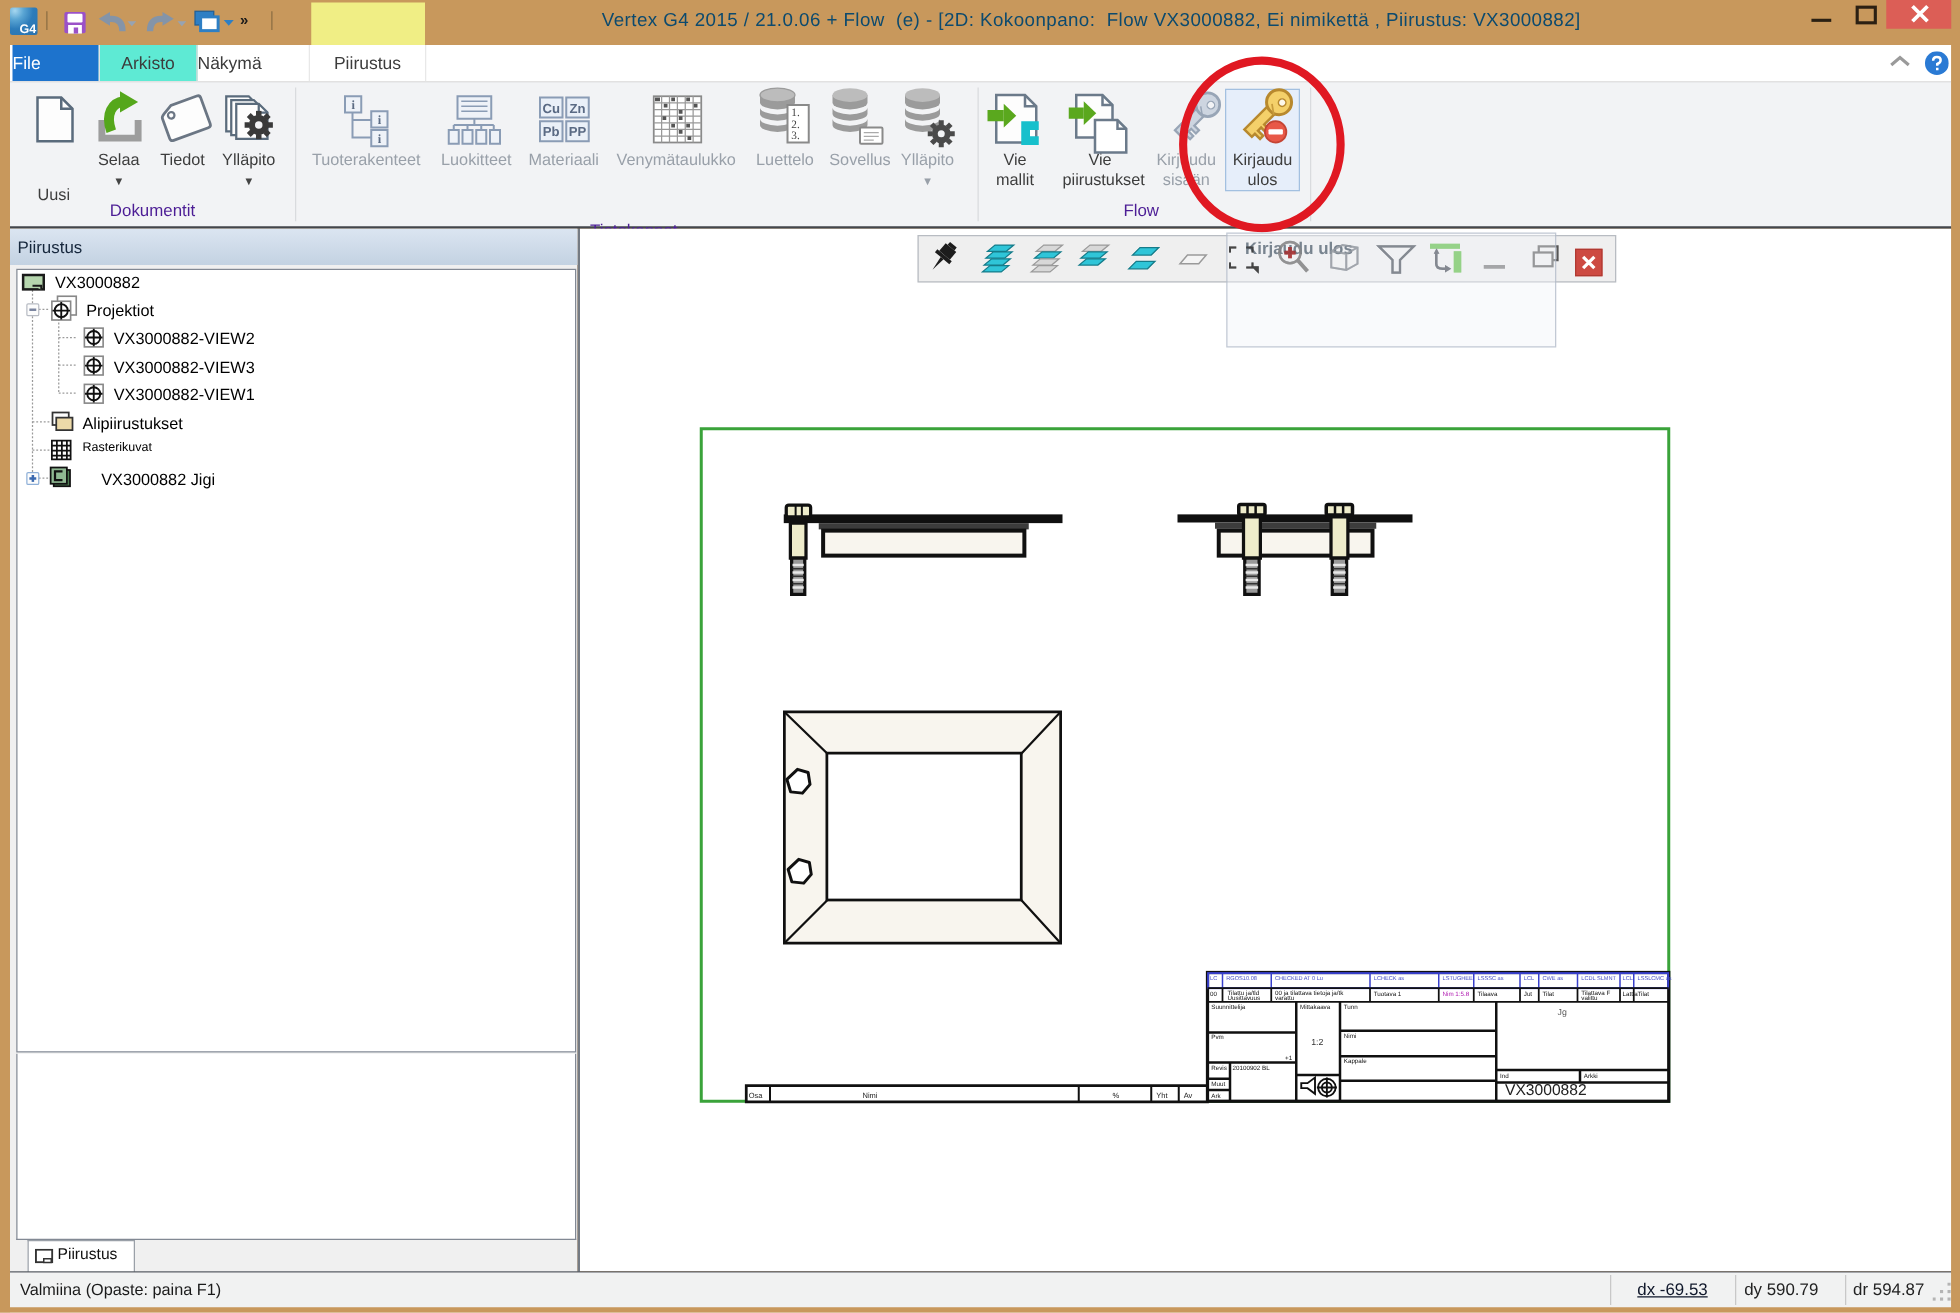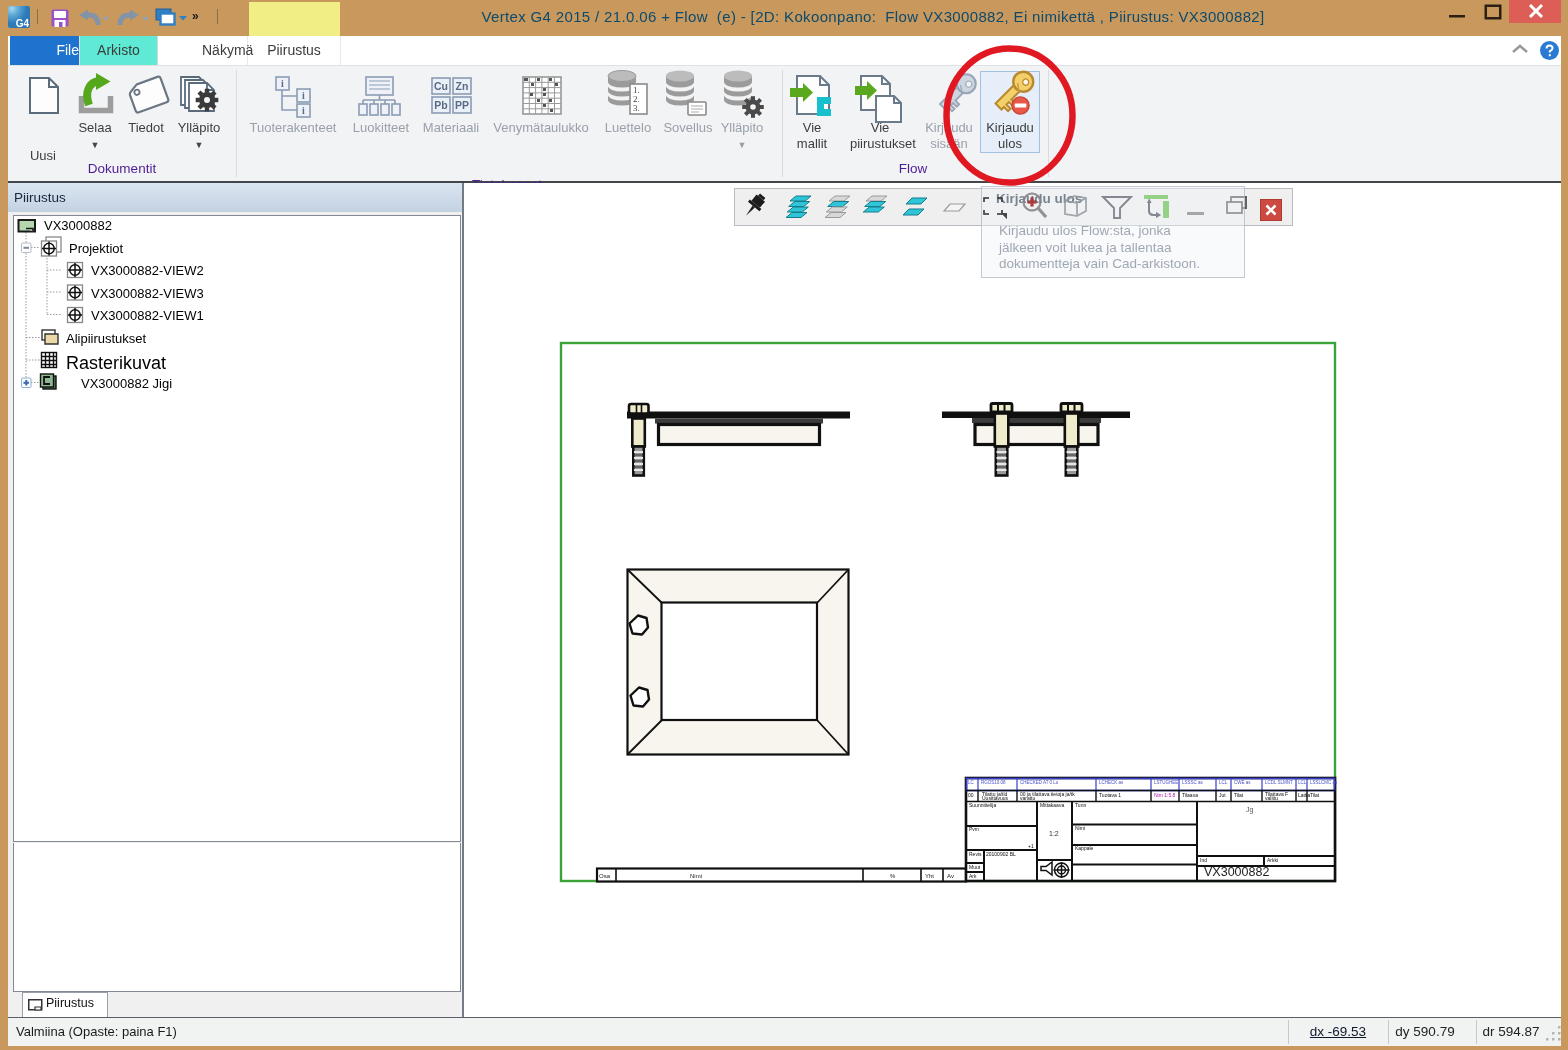--- a/index.html
+++ b/index.html
@@ -52,23 +52,23 @@
 <svg class="abs" style="left:1449px;top:4px;" width="56" height="18">
   <rect x="0" y="11" width="16" height="2.5" fill="#2b2013"></rect>
   <rect x="36.75" y="1.75" width="14.5" height="12.5" fill="none" stroke="#2b2013" stroke-width="2.5"></rect>
 </svg>
 <div class="abs" style="left:1509px;top:0;width:54px;height:23px;background:#dc5e56;"></div>
 <svg class="abs" style="left:1528px;top:3px;" width="16" height="16">
   <path d="M2,2 L14,14 M14,2 L2,14" stroke="#fff" stroke-width="3"></path>
 </svg>
 
 <div class="abs" style="left:8px;top:36px;width:1553px;height:29px;background:#fff;"></div>
-<div class="abs" style="left:10px;top:36px;width:69px;height:29px;background:#1d73cd;color:#fff;font-size:14px;text-align:right;line-height:29px;">File</div>
+<div class="abs" style="left:10px;top:36px;width:69px;height:29px;background:#1d73cd;color:#fff;font-size:14px;text-align:left;line-height:29px;">File</div>
 <div class="abs" style="left:79px;top:36px;width:79px;height:29px;background:#5eead4;border-left:1px solid #e2e2e2;border-right:1px solid #d8d8d8;color:#3c3c3c;font-size:14px;text-align:center;line-height:29px;">Arkisto</div>
-<div class="abs" style="left:158px;top:36px;width:90px;height:29px;color:#3c3c3c;font-size:14px;text-align:left;line-height:29px;border-right:1px solid #e8e8e8;padding-left:44px;">Näkymä</div>
+<div class="abs" style="left:158px;top:36px;width:90px;height:29px;color:#3c3c3c;font-size:14px;text-align:left;line-height:29px;border-right:1px solid #e8e8e8;">Näkymä</div>
 <div class="abs" style="left:248px;top:36px;width:93px;height:29px;color:#3c3c3c;font-size:14px;text-align:center;line-height:29px;border-right:1px solid #e8e8e8;">Piirustus</div>
 
 <svg class="abs" style="left:1511px;top:43px;" width="18" height="12">
   <path d="M2,9 L9,3 L16,9" fill="none" stroke="#9a9a9a" stroke-width="2.5"></path>
 </svg>
 <svg class="abs" style="left:1540px;top:41px;" width="19" height="19">
   <circle cx="9.5" cy="9.5" r="9.5" fill="#2a7ad4"></circle>
   <path d="M6.5,7.5 Q6.5,4.5 9.5,4.5 Q12.5,4.5 12.5,7 Q12.5,9 10.5,9.8 L9.8,10.2 L9.8,11.5" fill="none" stroke="#fff" stroke-width="2"></path>
   <rect x="8.8" y="13.2" width="2" height="2" fill="#fff"></rect>
 </svg>
@@ -350,21 +350,21 @@
       <rect x="27.5" y="159" width="13" height="13" fill="#8fb892" stroke="#111" stroke-width="1.4"></rect>
       <path d="M37,162 h-6 v7 h6" fill="none" stroke="#111" stroke-width="1.8"></path>
     </g>
   </svg>
   <div style="position:absolute;left:31px;top:3px;font-size:13px;">VX3000882</div>
   <div style="position:absolute;left:56px;top:25.5px;font-size:13px;">Projektiot</div>
   <div style="position:absolute;left:78px;top:48px;font-size:13px;">VX3000882-VIEW2</div>
   <div style="position:absolute;left:78px;top:70.5px;font-size:13px;">VX3000882-VIEW3</div>
   <div style="position:absolute;left:78px;top:93px;font-size:13px;">VX3000882-VIEW1</div>
   <div style="position:absolute;left:53px;top:115.5px;font-size:13px;">Alipiirustukset</div>
-  <div style="position:absolute;left:53px;top:138px;font-size:18px;">Rasterikuvat</div>
+  <div style="position:absolute;left:53px;top:138px;font-size:10px;">Rasterikuvat</div>
   <div style="position:absolute;left:56px;top:160.5px;font-size:13px;margin-left:12px;">VX3000882 Jigi</div>
 </div>
 
 <div class="abs" style="left:22px;top:992px;width:86px;height:26px;background:#fff;border:1px solid #9aa0a8;border-bottom:none;"></div>
 <svg class="abs" style="left:28px;top:999px;" width="15" height="12">
   <rect x="0.75" y="0.75" width="13" height="10" fill="#fff" stroke="#333" stroke-width="1.5"></rect>
   <path d="M7,8 h6 v3 h-6 Z" fill="#fff" stroke="#333" stroke-width="1.2"></path>
 </svg>
 <div class="abs" style="left:46px;top:996px;font-size:12.5px;color:#111;">Piirustus</div>
 
@@ -623,21 +623,20 @@
   <g opacity="0.85">
     <rect x="409" y="6" width="24" height="4" fill="#8fd080"></rect>
     <rect x="428" y="12" width="6" height="17" fill="#8fd080"></rect>
     <path d="M414,13 L414,22 Q414,26 419,26 L422,26" fill="none" stroke="#7d828a" stroke-width="2"></path>
     <polygon points="412,14 416.5,14 414.2,9.5" fill="#7d828a"></polygon>
     <polygon points="421,23 421,29 426,26" fill="#7d828a"></polygon>
   </g>
 </svg>
 <div class="abs" style="left:981px;top:186px;width:264px;height:92px;background:rgba(240,244,249,0.42);border:1px solid rgba(165,175,190,0.65);z-index:5;">
   <div style="position:absolute;left:14px;top:4px;font-size:13.5px;font-weight:bold;color:rgba(80,95,110,0.75);">Kirjaudu ulos</div>
-  <div style="position:absolute;left:17px;top:36px;font-size:13.5px;line-height:16.5px;color:#a0a8b2;">Kirjaudu ulos Flow:sta, jonka<br>jälkeen voit lukea ja tallentaa<br>dokumentteja vain Cad-arkistoon.</div>
 </div>
 
 <svg class="abs" style="left:0;top:0;" width="1568" height="260">
   <ellipse cx="1009.5" cy="115.5" rx="63" ry="67" fill="none" stroke="#e01822" stroke-width="6.5"></ellipse>
 </svg>
 
 <div class="abs" style="left:8px;top:1017px;width:1553px;height:1.5px;background:#5a5f66;"></div>
 <div class="abs" style="left:8px;top:1018px;width:1553px;height:28px;background:#f1f2f2;"></div>
 <div class="abs" style="left:16px;top:1024px;font-size:13px;color:#1a1a1a;">Valmiina (Opaste: paina F1)</div>
 <div class="abs" style="left:1288px;top:1020px;width:1px;height:24px;background:#c8c8c8;"></div>

